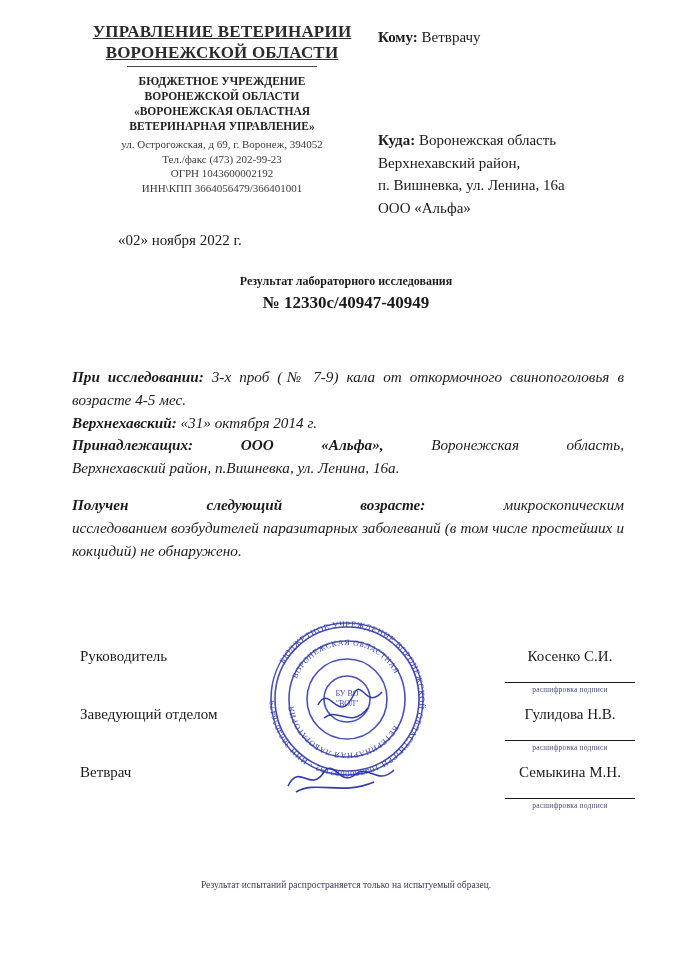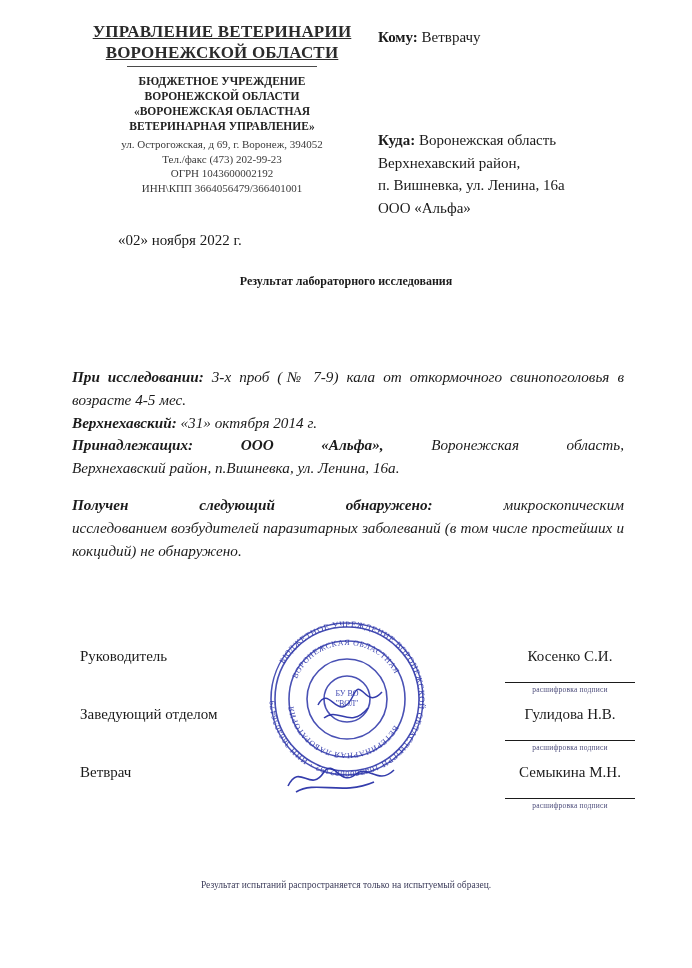--- a/index.html
+++ b/index.html
@@ -223,20 +223,21 @@
     </div>
     <div>Верхнехавский район,</div>
     <div> п. Вишневка, ул. Ленина, 16а</div>
     <div>ООО «Альфа»</div>
   </div>
 
   <div class="docdate">«02» ноября 2022 г.</div>
 
   <div class="title">
     <div class="line1">Результат лабораторного исследования</div>
+    <div class="line2">№ 12330с/40947-40949</div>
   </div>
 
   <div class="body">
     <p>
       <span class="b">При исследовании:</span>
       <span>3-х проб (№ 7-9) кала от откормочного свинопоголовья в возрасте 4-5 мес.</span>
     </p>
     <p>
       <span class="b">Верхнехавский:</span>
       <span>«31» октября 2014 г.</span>
@@ -245,21 +246,21 @@
       <span class="spread">
         <span class="b">Принадлежащих:</span>
         <span class="b">ООО «Альфа»,</span>
         <span>Воронежская область,</span>
       </span>
       <span>Верхнехавский район, п.Вишневка, ул. Ленина, 16а.</span>
     </p>
     <div class="para-gap"></div>
     <p>
       <span class="spread">
-        <span class="b">Получен следующий обнаружено:</span>
+        <span class="b">Получен следующий возрасте:</span>
         <span>микроскопическим</span>
       </span>
       <span>исследованием возбудителей паразитарных заболеваний (в том числе простейших и кокцидий) не обнаружено.</span>
     </p>
   </div>
 
   <div class="stamp">
     <svg width="178" height="178" viewBox="0 0 178 178" xmlns="http://www.w3.org/2000/svg">
       <defs>
         <path id="arcOuter" d="M 89,89 m -72,0 a 72,72 0 1,1 144,0 a 72,72 0 1,1 -144,0"></path>

